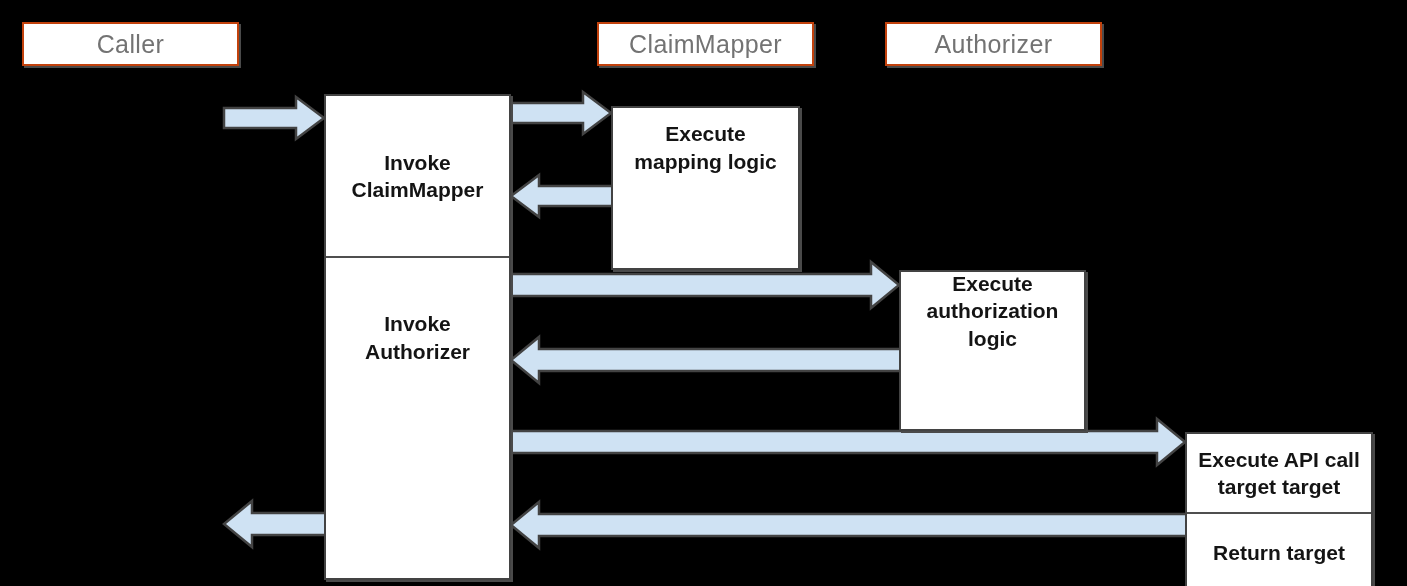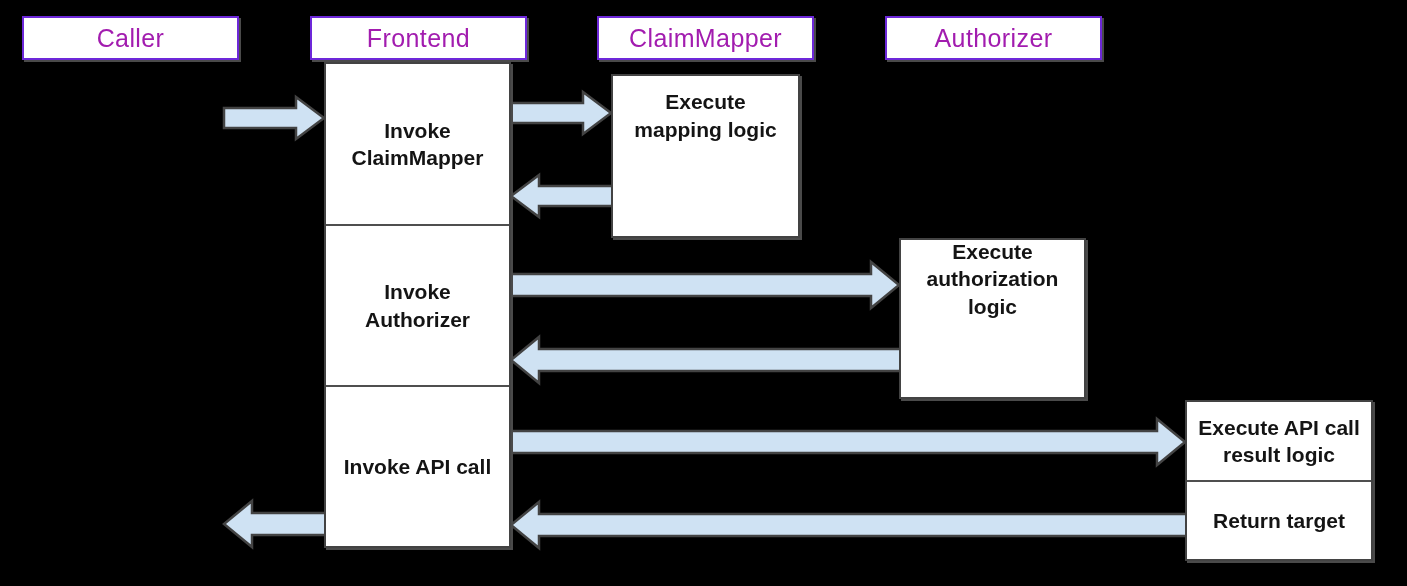--- a/index.html
+++ b/index.html
@@ -2,35 +2,35 @@
 <html><head>
 <meta charset="utf-8">
 <style>
   html,body{margin:0;padding:0;background:#000;}
   .stage{
     position:relative;width:1407px;height:586px;background:#000000;
     font-family:"Liberation Sans",sans-serif;overflow:hidden;
   }
   
   .hdr{
-    position:absolute;top:16px;width:213px;height:40px;background:#ffffff;
-    border:2px solid #6d28d9;box-shadow:2px 2px 0 0 #4a4a4a;
+    position:absolute;top:22px;width:213px;height:40px;background:#ffffff;
+    border:2px solid #c2410c;box-shadow:2px 2px 0 0 #4a4a4a;
     display:flex;align-items:center;justify-content:center;
-    font-size:25px;font-weight:400;color:#a21caf;letter-spacing:.4px;
+    font-size:25px;font-weight:400;color:#737373;letter-spacing:.4px;
   }
   #hdr-caller{left:22px}
   #hdr-frontend{left:310px}
   #hdr-claimmapper{left:597px}
   #hdr-authorizer{left:885px}
   #hdr-call-target{left:1171px}
 
   
   .stack{
     position:absolute;background:#ffffff;border:2px solid #434343;
-    box-shadow:2px 2px 0 0 #4a4a4a;display:flex;flex-direction:column;
+    box-shadow:2px 2px 0 0 #4a4a4a;display:flex;flex-direction:column;margin-top:32px;
   }
   .cell{
     display:flex;align-items:center;justify-content:center;text-align:center;
     font-size:21px;font-weight:700;color:#141414;line-height:1.3;
     white-space:pre-line;flex:none;
   }
   .cell + .cell{border-top:2px solid #4f4f4f;}
 
   #caller-box{left:37px;top:74px;width:183px;height:482px}
   #caller-box .cell{height:100%}
@@ -68,49 +68,45 @@
     <polygon points="509,274 871,274 871,262 899,285 871,308 871,296 509,296"></polygon>
     <polygon points="901,349 539,349 539,337 511,360 539,383 539,371 901,371"></polygon>
     <polygon points="509,431 1157,431 1157,419 1185,442 1157,465 1157,453 509,453"></polygon>
     <polygon points="1187,514 539,514 539,502 511,525 539,548 539,536 1187,536"></polygon>
     <polygon points="326,513 252,513 252,501 224,524 252,547 252,535 326,535"></polygon>
   </svg>
 
   <div class="hdr" id="hdr-caller">
     <span>Caller</span>
   </div>
-  <div class="hdr" id="hdr-frontend">
-    <span>Frontend</span>
-  </div>
   <div class="hdr" id="hdr-claimmapper">
     <span>ClaimMapper</span>
   </div>
   <div class="hdr" id="hdr-authorizer">
     <span>Authorizer</span>
   </div>
 
 
   <div class="stack" id="frontend-stack">
     <div class="cell">Invoke
 ClaimMapper</div>
     <div class="cell">Invoke
 Authorizer</div>
-    <div class="cell">Invoke API call</div>
   </div>
 
   <div class="stack" id="claimmapper-stack">
     <div class="cell">Execute
 mapping logic</div>
   </div>
 
   <div class="stack" id="authorizer-stack">
     <div class="cell">Execute
 authorization
 logic</div>
   </div>
 
   <div class="stack" id="calltarget-stack">
     <div class="cell">Execute API call
-result logic</div>
+target target</div>
     <div class="cell">Return target</div>
   </div>
 
 </div>
 
 </body></html>

